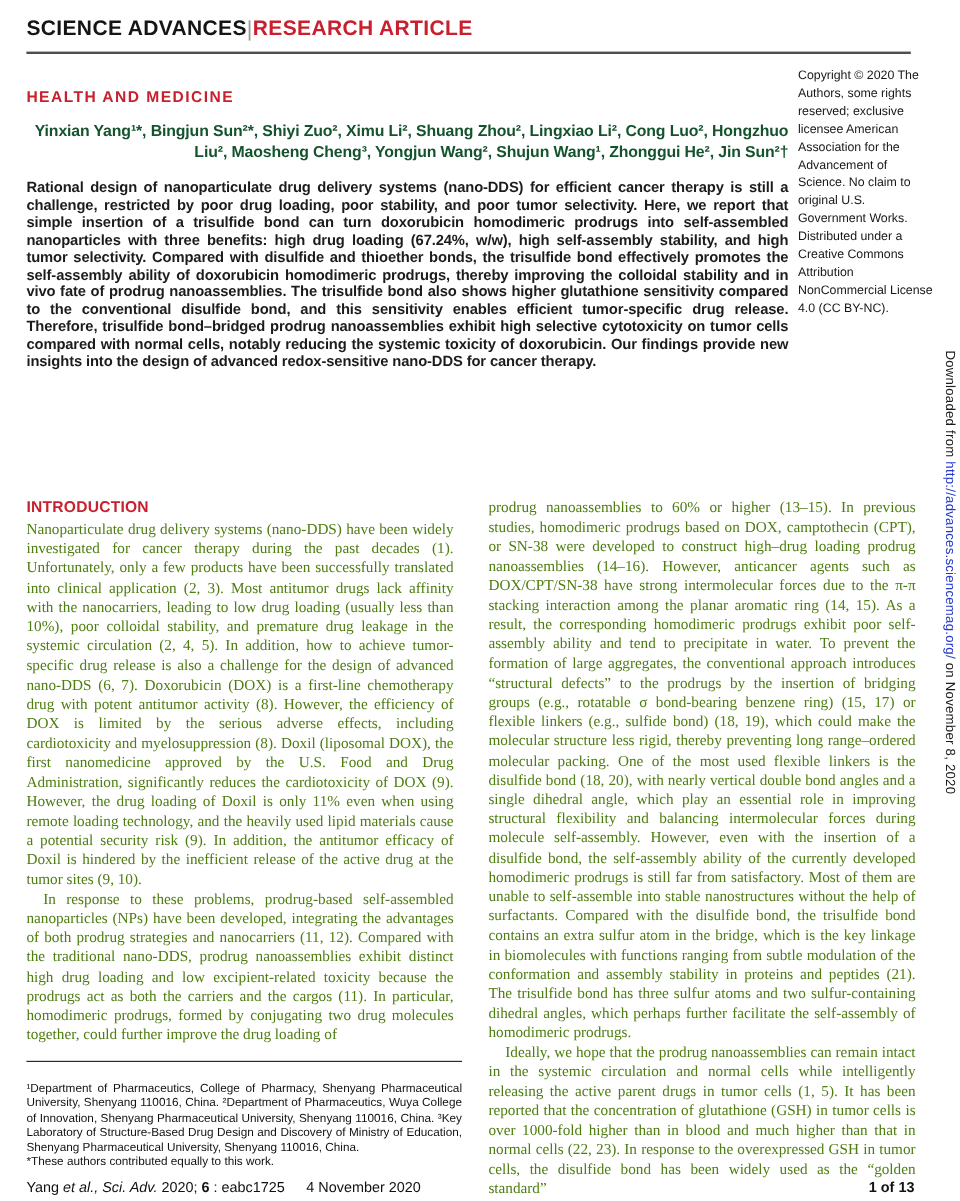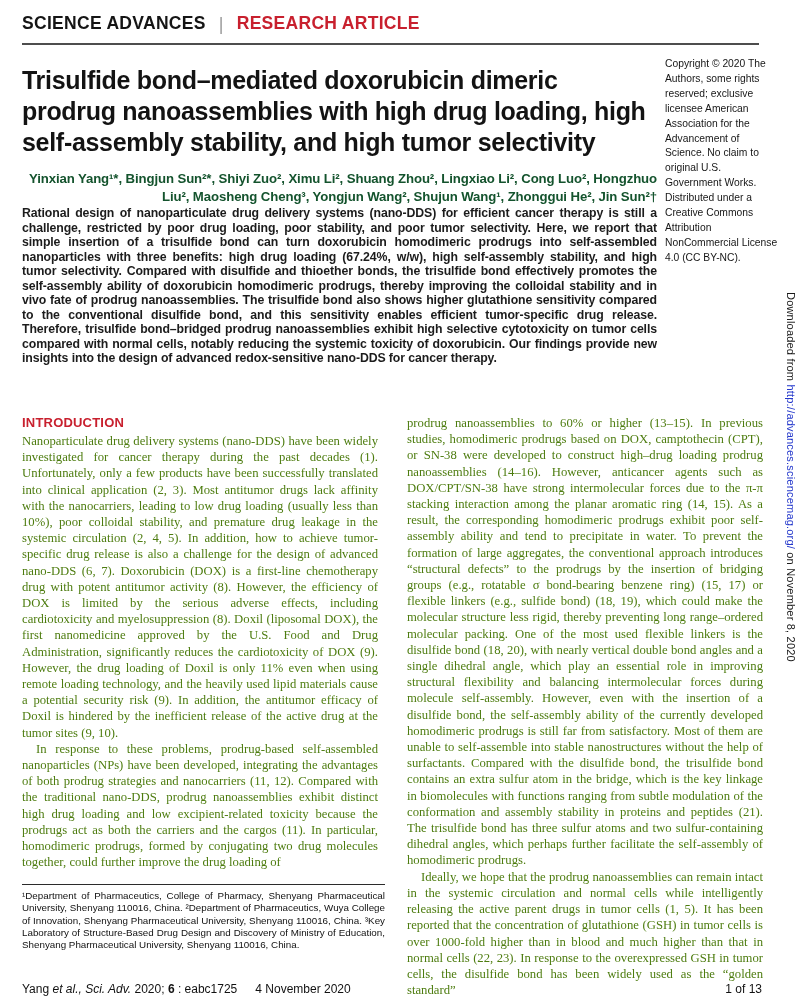--- a/index.html
+++ b/index.html
@@ -13,21 +13,21 @@
     position:relative;
     width:800px;height:1001px;
     background:#ffffff;
     overflow:hidden;
     font-family:"Liberation Sans",sans-serif;
     color:var(--ink);
   }
   
   .masthead{
     position:absolute;top:13px;left:22px;right:40px;
-    display:flex;align-items:baseline;gap:13px;
+    display:flex;align-items:baseline;gap:0;
     font-weight:bold;font-size:17.5px;letter-spacing:.3px;
   }
   .masthead .journal{color:#151515;}
   .masthead .sep{color:#9a9a9a;font-weight:normal;font-size:18px;position:relative;top:1px;}
   .masthead .arttype{color:var(--accent);}
   .rule{
     position:absolute;top:43px;left:22px;width:737px;height:2px;background:#4d4d4d;
   }
   
   .topgrid{
@@ -49,20 +49,21 @@
     font-size:25px;line-height:31px;letter-spacing:-0.3px;
     color:#131313;font-weight:bold;
   }
   .authors{
     margin-top:12px;
     font-size:13.2px;line-height:18px;font-weight:bold;color:#14532d;
     letter-spacing:-0.1px;
     text-align:right;
   }
   .abstract{
+    margin-top:13px;
     font-size:12.3px;line-height:14.5px;font-weight:bold;color:#1c1c1c;
     text-align:justify;letter-spacing:-0.1px;
   }
   
   .cols{
     position:absolute;top:415px;left:22px;width:741px;
     display:flex;gap:29px;
   }
   .col{width:363px;}
   h2.sechead{
@@ -71,34 +72,34 @@
   }
   .body-par{
     font-family:"Liberation Serif",serif;
     font-size:12.7px;line-height:16.2px;color:#4d7c0f;
     text-align:justify;
   }
   .body-par.indent{text-indent:14px;}
   
   .footnotes{
     position:absolute;top:884px;left:22px;width:363px;
-    border-top:1.2px solid #2b2b2b;padding-top:5px;
+    border-top:1.2px solid #2b2b2b;padding-top:17px;
     font-size:9.8px;line-height:12.3px;color:#111;
   }
   .footnotes .affil{text-align:justify;}
   
   .pagefooter{
     position:absolute;top:982px;left:22px;width:740px;
     display:flex;justify-content:space-between;align-items:center;
     font-size:12px;color:#111;
   }
   .pagefooter .it{font-style:italic;}
   .pagefooter .bold{font-weight:bold;}
   .pagefooter .datepart{margin-left:18px;}
-  .pagefooter .pagenum{font-weight:normal;}
+  .pagefooter .pagenum{font-weight:bold;}
   
   .stamp{
     position:absolute;top:292px;right:3px;
     writing-mode:vertical-rl;
     font-size:11px;letter-spacing:.2px;color:#1a1a1a;
     white-space:nowrap;
   }
   .stamp .url{color:var(--link);}
 </style>
 </head>
@@ -108,41 +109,42 @@
 
   <div class="masthead">
     <span class="journal">SCIENCE ADVANCES</span>
     <span class="sep">|</span>
     <span class="arttype">RESEARCH ARTICLE</span>
   </div>
   <div class="rule"></div>
 
   <div class="topgrid">
     <div class="titleblock">
-      <h1 class="title">Trisulfide bond–mediated doxorubicin dimeric prodrug nanoassemblies with high drug loading, high self-assembly stability, and high tumor selectivity</h1>
+      <div class="kicker">HEALTH AND MEDICINE</div>
       <p class="authors">Yinxian Yang¹*, Bingjun Sun²*, Shiyi Zuo², Ximu Li², Shuang Zhou², Lingxiao Li², Cong Luo², Hongzhuo Liu², Maosheng Cheng³, Yongjun Wang², Shujun Wang¹, Zhonggui He², Jin Sun²†</p>
       <p class="abstract">Rational design of nanoparticulate drug delivery systems (nano-DDS) for efficient cancer therapy is still a challenge, restricted by poor drug loading, poor stability, and poor tumor selectivity. Here, we report that simple insertion of a trisulfide bond can turn doxorubicin homodimeric prodrugs into self-assembled nanoparticles with three benefits: high drug loading (67.24%, w/w), high self-assembly stability, and high tumor selectivity. Compared with disulfide and thioether bonds, the trisulfide bond effectively promotes the self-assembly ability of doxorubicin homodimeric prodrugs, thereby improving the colloidal stability and in vivo fate of prodrug nanoassemblies. The trisulfide bond also shows higher glutathione sensitivity compared to the conventional disulfide bond, and this sensitivity enables efficient tumor-specific drug release. Therefore, trisulfide bond–bridged prodrug nanoassemblies exhibit high selective cytotoxicity on tumor cells compared with normal cells, notably reducing the systemic toxicity of doxorubicin. Our findings provide new insights into the design of advanced redox-sensitive nano-DDS for cancer therapy.</p>
     </div>
     <aside class="copyright">Copyright © 2020 The Authors, some rights reserved; exclusive licensee American Association for the Advancement of Science. No claim to original U.S. Government Works. Distributed under a Creative Commons Attribution NonCommercial License 4.0 (CC BY-NC).</aside>
   </div>
 
   <div class="cols">
     <div class="col">
       <h2 class="sechead">INTRODUCTION</h2>
       <p class="body-par">Nanoparticulate drug delivery systems (nano-DDS) have been widely investigated for cancer therapy during the past decades (1). Unfortunately, only a few products have been successfully translated into clinical application (2, 3). Most antitumor drugs lack affinity with the nanocarriers, leading to low drug loading (usually less than 10%), poor colloidal stability, and premature drug leakage in the systemic circulation (2, 4, 5). In addition, how to achieve tumor-specific drug release is also a challenge for the design of advanced nano-DDS (6, 7). Doxorubicin (DOX) is a first-line chemotherapy drug with potent antitumor activity (8). However, the efficiency of DOX is limited by the serious adverse effects, including cardiotoxicity and myelosuppression (8). Doxil (liposomal DOX), the first nanomedicine approved by the U.S. Food and Drug Administration, significantly reduces the cardiotoxicity of DOX (9). However, the drug loading of Doxil is only 11% even when using remote loading technology, and the heavily used lipid materials cause a potential security risk (9). In addition, the antitumor efficacy of Doxil is hindered by the inefficient release of the active drug at the tumor sites (9, 10).</p>
       <p class="body-par indent">In response to these problems, prodrug-based self-assembled nanoparticles (NPs) have been developed, integrating the advantages of both prodrug strategies and nanocarriers (11, 12). Compared with the traditional nano-DDS, prodrug nanoassemblies exhibit distinct high drug loading and low excipient-related toxicity because the prodrugs act as both the carriers and the cargos (11). In particular, homodimeric prodrugs, formed by conjugating two drug molecules together, could further improve the drug loading of</p>
     </div>
     <div class="col">
       <p class="body-par">prodrug nanoassemblies to 60% or higher (13–15). In previous studies, homodimeric prodrugs based on DOX, camptothecin (CPT), or SN-38 were developed to construct high–drug loading prodrug nanoassemblies (14–16). However, anticancer agents such as DOX/CPT/SN-38 have strong intermolecular forces due to the π-π stacking interaction among the planar aromatic ring (14, 15). As a result, the corresponding homodimeric prodrugs exhibit poor self-assembly ability and tend to precipitate in water. To prevent the formation of large aggregates, the conventional approach introduces “structural defects” to the prodrugs by the insertion of bridging groups (e.g., rotatable σ bond-bearing benzene ring) (15, 17) or flexible linkers (e.g., sulfide bond) (18, 19), which could make the molecular structure less rigid, thereby preventing long range–ordered molecular packing. One of the most used flexible linkers is the disulfide bond (18, 20), with nearly vertical double bond angles and a single dihedral angle, which play an essential role in improving structural flexibility and balancing intermolecular forces during molecule self-assembly. However, even with the insertion of a disulfide bond, the self-assembly ability of the currently developed homodimeric prodrugs is still far from satisfactory. Most of them are unable to self-assemble into stable nanostructures without the help of surfactants. Compared with the disulfide bond, the trisulfide bond contains an extra sulfur atom in the bridge, which is the key linkage in biomolecules with functions ranging from subtle modulation of the conformation and assembly stability in proteins and peptides (21). The trisulfide bond has three sulfur atoms and two sulfur-containing dihedral angles, which perhaps further facilitate the self-assembly of homodimeric prodrugs.</p>
       <p class="body-par indent">Ideally, we hope that the prodrug nanoassemblies can remain intact in the systemic circulation and normal cells while intelligently releasing the active parent drugs in tumor cells (1, 5). It has been reported that the concentration of glutathione (GSH) in tumor cells is over 1000-fold higher than in blood and much higher than that in normal cells (22, 23). In response to the overexpressed GSH in tumor cells, the disulfide bond has been widely used as the “golden standard”</p>
     </div>
   </div>
 
   <div class="footnotes">
     <div class="affil">¹Department of Pharmaceutics, College of Pharmacy, Shenyang Pharmaceutical University, Shenyang 110016, China. ²Department of Pharmaceutics, Wuya College of Innovation, Shenyang Pharmaceutical University, Shenyang 110016, China. ³Key Laboratory of Structure-Based Drug Design and Discovery of Ministry of Education, Shenyang Pharmaceutical University, Shenyang 110016, China.</div>
+    <div>*These authors contributed equally to this work.</div>
   </div>
 
   <div class="pagefooter">
     <span>
       <span>Yang </span><span class="it">et al., Sci. Adv.</span><span> 2020; </span><span class="bold">6</span><span> : eabc1725</span><span class="datepart">4 November 2020</span>
     </span>
     <span class="pagenum">1 of 13</span>
   </div>
 
   <div class="stamp">

